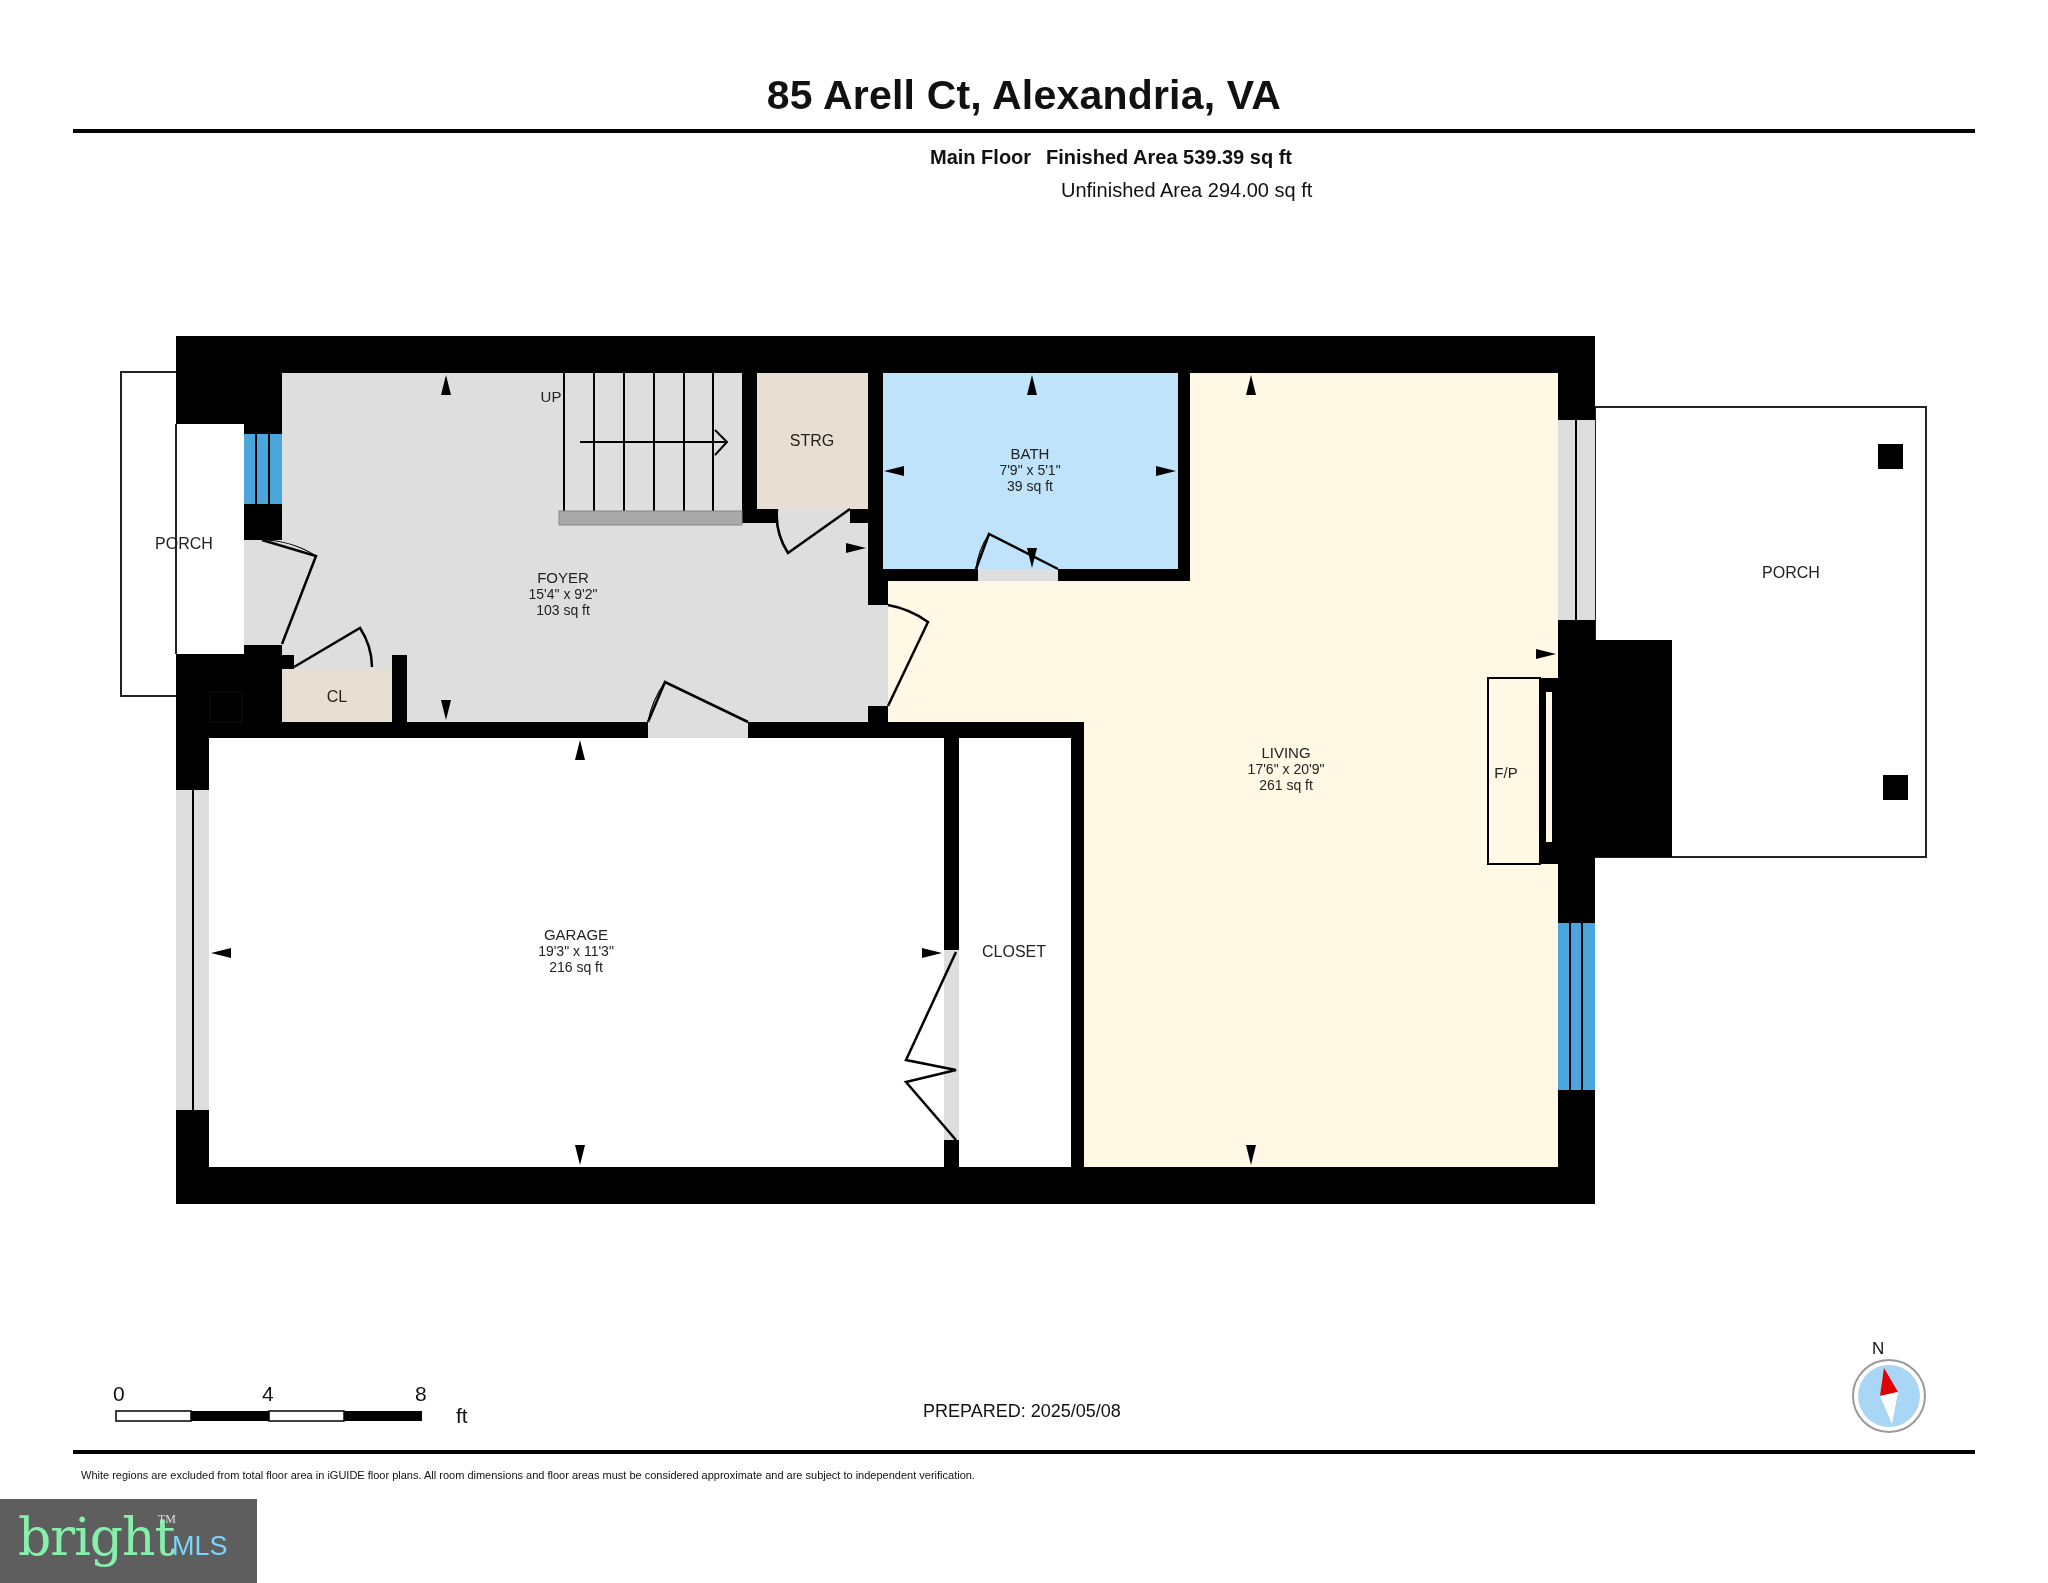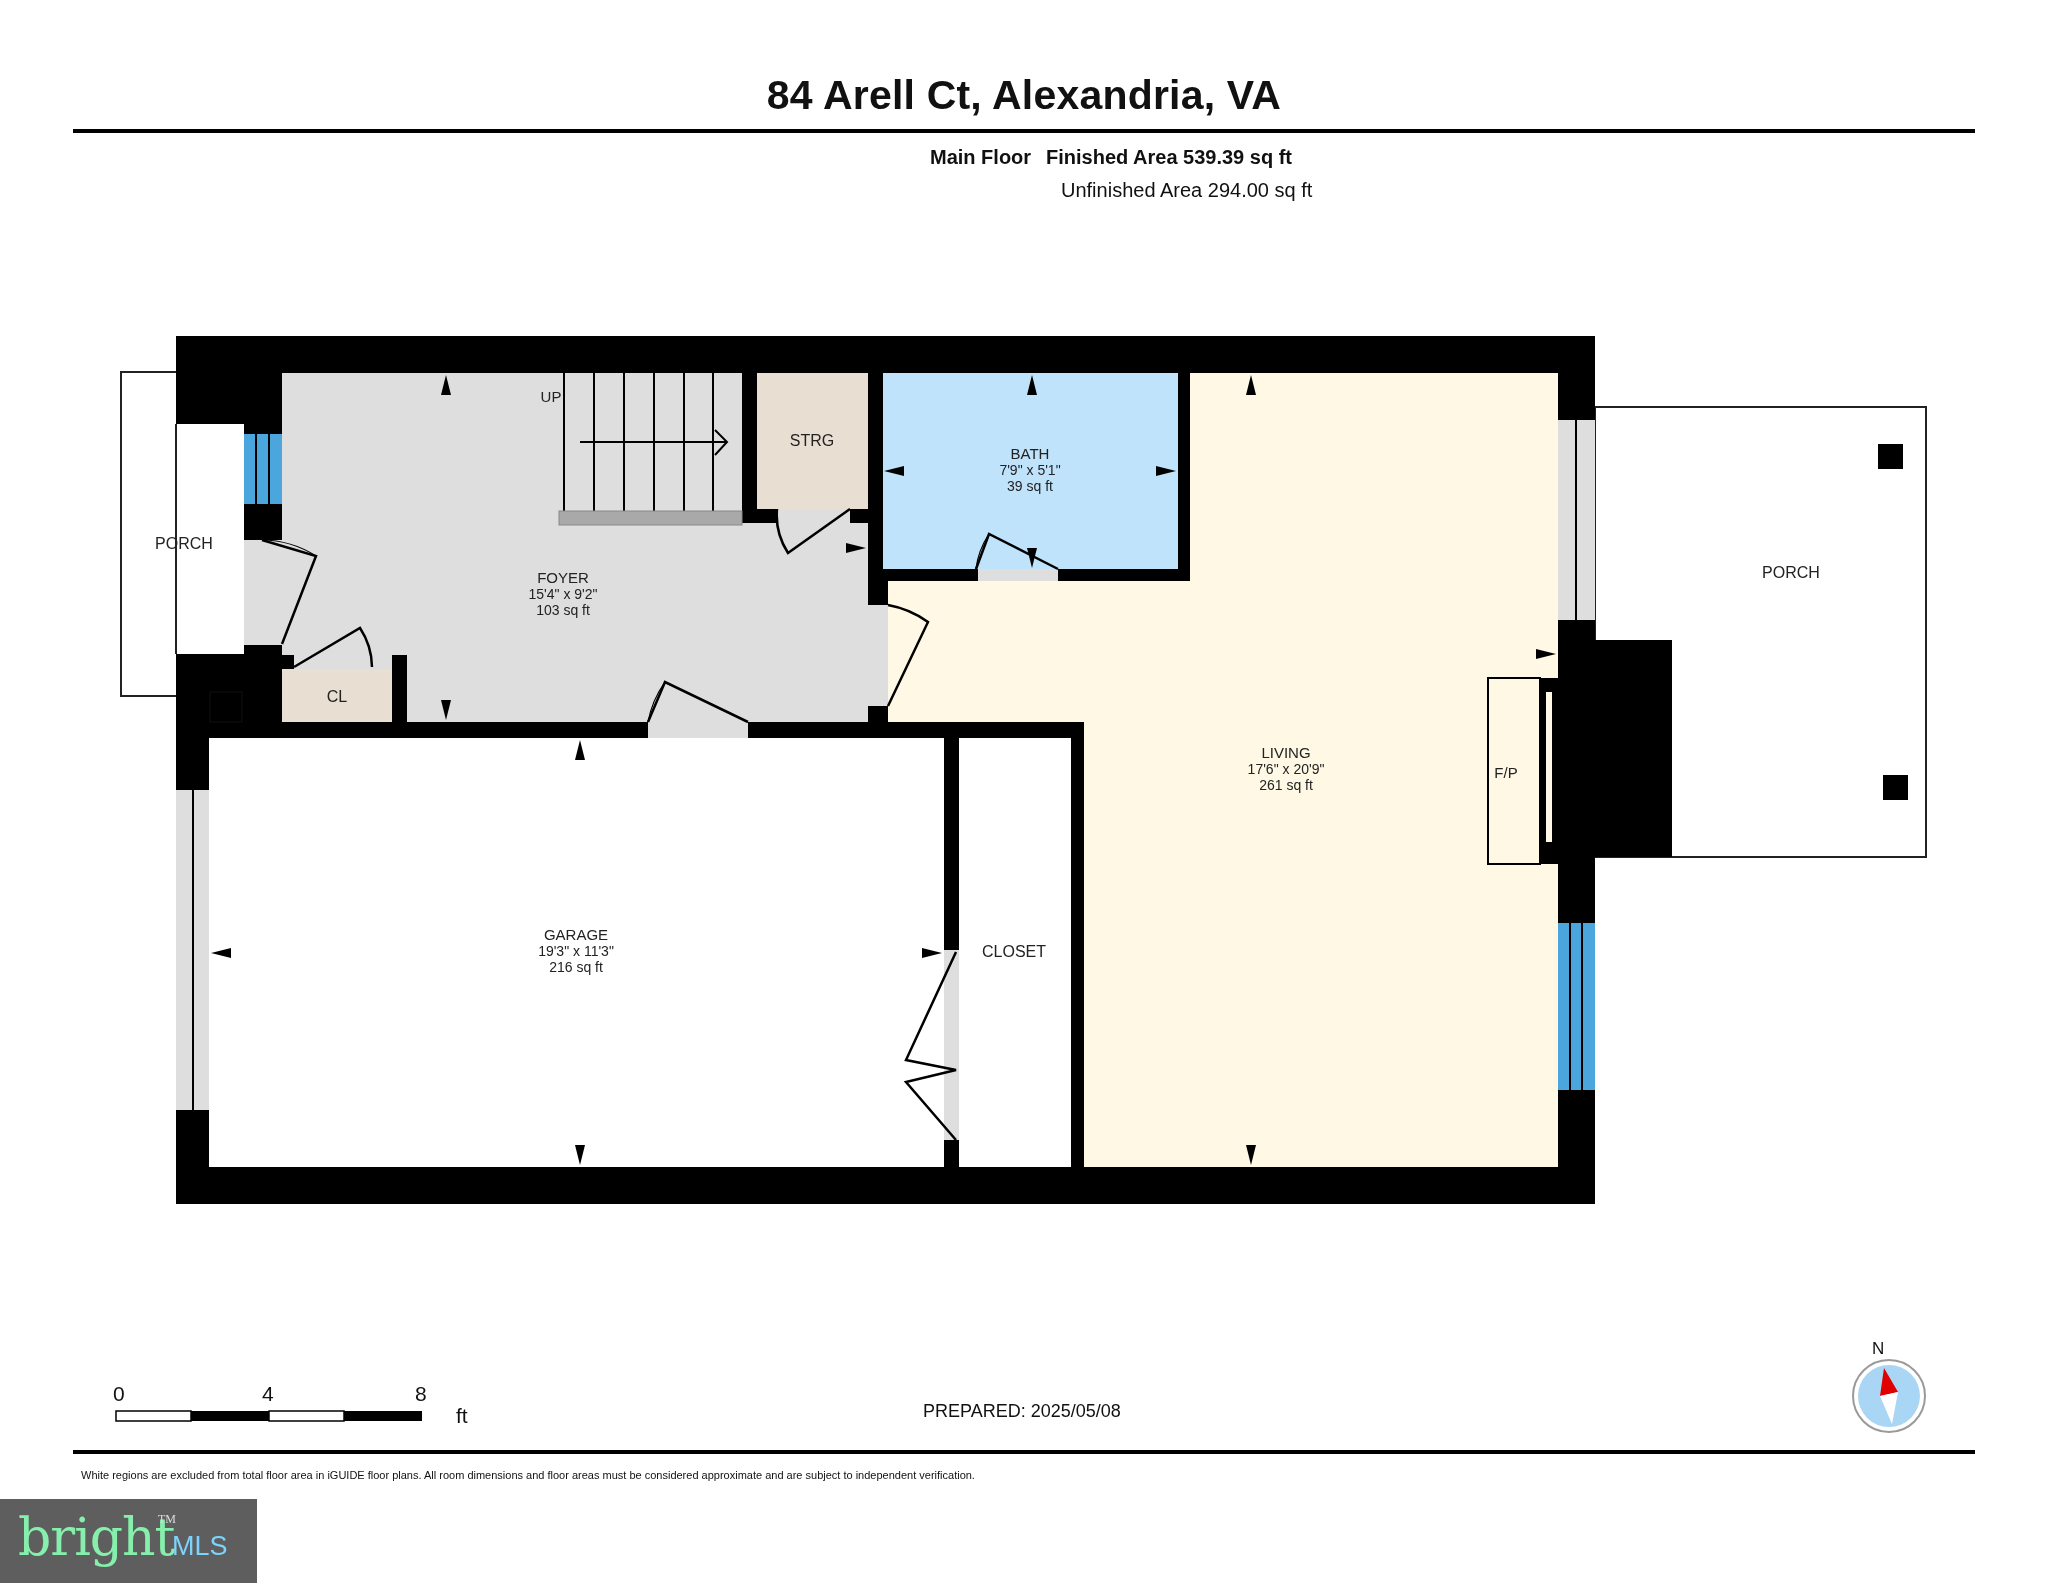--- a/index.html
+++ b/index.html
@@ -15,21 +15,21 @@
   .logo { position: absolute; left: 0; top: 1499px; width: 257px; height: 84px; background: #5e5e5e; }
   .logo-word { position: absolute; left: 18px; top: 8px; font-family: "DejaVu Serif", serif; font-size: 52px; color: #86efac; letter-spacing: -1px; }
   .logo-mls { position: absolute; left: 172px; top: 32px; font-size: 27px; color: #7dd3fc; }
   .logo-tm { position: absolute; left: 158px; top: 13px; font-size: 12px; color: #dcdcdc; font-family: Liberation Serif, serif; }
   .compass-n { position: absolute; left: 1872px; top: 1339px; font-size: 17px; }
   svg text { font-family: "Liberation Sans", sans-serif; fill: #222; }
 </style>
 </head>
 <body>
 
-<div class="title">84 Arell Ct, Alexandria, VA</div>
+<div class="title">85 Arell Ct, Alexandria, VA</div>
 <div class="rule" style="top:129px;"></div>
 <div class="area-label bold" style="left:916px; top:146px;margin-left:14px;">Main Floor</div>
 <div class="area-label" style="left:1046px; top:146px;font-weight:bold;">Finished Area 539.39 sq ft</div>
 <div class="area-label" style="left:1046px; top:179px;margin-left:15px;">Unfinished Area 294.00 sq ft</div>
 
 <svg class="plan" width="2048" height="1583" viewBox="0 0 2048 1583">
 
   <rect x="121" y="372" width="60" height="324" fill="#fff" stroke="#222" stroke-width="2"></rect>
 
   <rect x="1595" y="407" width="331" height="450" fill="#fff" stroke="#222" stroke-width="2"></rect>

